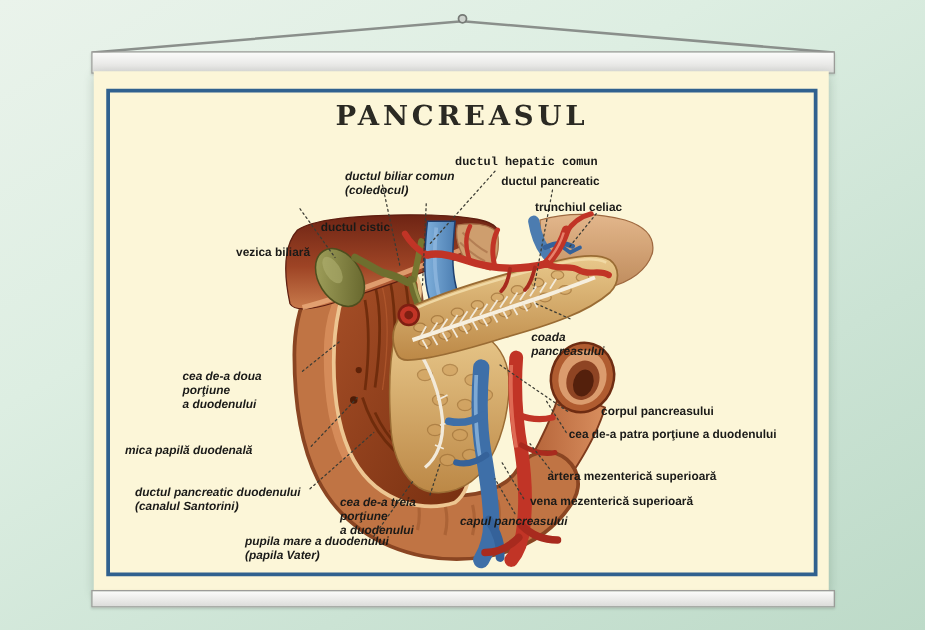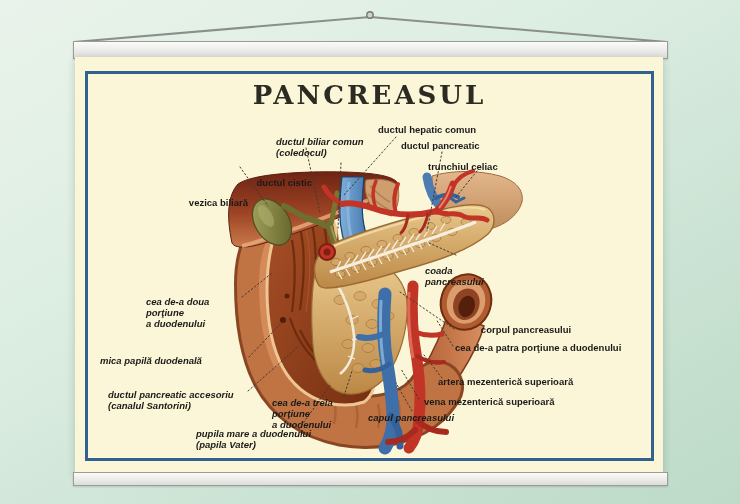--- a/index.html
+++ b/index.html
@@ -21,21 +21,21 @@
     position:absolute;left:75px;top:57px;width:588px;height:416px;
     background:#fcf6d8;box-shadow:0 3px 8px rgba(30,60,40,.22);
   }
   .frame{
     position:absolute;left:85px;top:71px;width:569px;height:390px;
     border:3px solid #30618f;box-sizing:border-box;
   }
   .title{
     position:absolute;left:85px;top:80px;width:569px;text-align:center;
     font-family:"DejaVu Serif","Liberation Serif",serif;
-    font-weight:bold;font-size:26px;letter-spacing:3px;color:#2b2a23;
+    font-weight:bold;font-size:22px;letter-spacing:3px;color:#2b2a23;
   }
   .lbl{
     position:absolute;font-size:9.5px;font-weight:bold;color:#1a1a18;
     line-height:11px;white-space:pre-line;
   }
   .ta-r{text-align:right;margin-top:41px;} .ta-c{text-align:left;font-style:italic;} .ta-l{text-align:left;}
   svg{display:block;}
 </style>
 </head>
 <body>
@@ -231,34 +231,34 @@
     <line x1="454" y1="329" x2="400" y2="292"></line>
     <line x1="453" y1="346" x2="436" y2="319"></line>
     <line x1="442" y1="378" x2="424" y2="355"></line>
     <line x1="419" y1="399" x2="401" y2="369"></line>
   </g>
 </svg>
 
 <div class="lbl ta-r" style="left:192px;top:136px;width:120px;">ductul cistic</div>
 <div class="lbl ta-c" style="left:276px;top:136px;width:130px;">ductul biliar comun
 (coledocul)</div>
-<div class="lbl ta-l" style="left:378px;top:124px;width:140px;">ductul hepatic comun</div>
+<div class="lbl ta-l" style="left:364px;top:124px;width:140px;font-family:Liberation Mono, monospace;">ductul hepatic comun</div>
 <div class="lbl ta-l" style="left:401px;top:140px;width:110px;">ductul pancreatic</div>
 <div class="lbl ta-r" style="left:148px;top:156px;width:100px;">vezica biliară</div>
 <div class="lbl ta-l" style="left:428px;top:161px;width:100px;">trunchiul celiac</div>
 <div class="lbl ta-c" style="left:425px;top:250px;width:100px;margin-top:15px;">coada
 pancreasului</div>
 <div class="lbl ta-c" style="left:146px;top:296px;width:120px;">cea de-a doua
 porţiune
 a duodenului</div>
 <div class="lbl ta-l" style="left:456px;top:324px;width:140px;text-align:center;">corpul pancreasului</div>
 <div class="lbl ta-l" style="left:455px;top:342px;width:200px;">cea de-a patra porţiune a duodenului</div>
 <div class="lbl ta-c" style="left:100px;top:355px;width:136px;">mica papilă duodenală</div>
 <div class="lbl ta-l" style="left:438px;top:376px;width:170px;">artera mezenterică superioară</div>
-<div class="lbl ta-c" style="left:108px;top:389px;width:150px;">ductul pancreatic accesoriu
+<div class="lbl ta-c" style="left:108px;top:389px;width:150px;">ductul pancreatic duodenului
 (canalul Santorini)</div>
 <div class="lbl ta-l" style="left:424px;top:396px;width:170px;">vena mezenterică superioară</div>
 <div class="lbl ta-c" style="left:272px;top:397px;width:116px;">cea de-a treia
 porţiune
 a duodenului</div>
 <div class="lbl ta-c" style="left:356px;top:412px;width:124px;margin-left:12px;">capul pancreasului</div>
 <div class="lbl ta-c" style="left:196px;top:428px;width:150px;">pupila mare a duodenului
 (papila Vater)</div>
 
 <div class="rail rail-bottom"></div>

